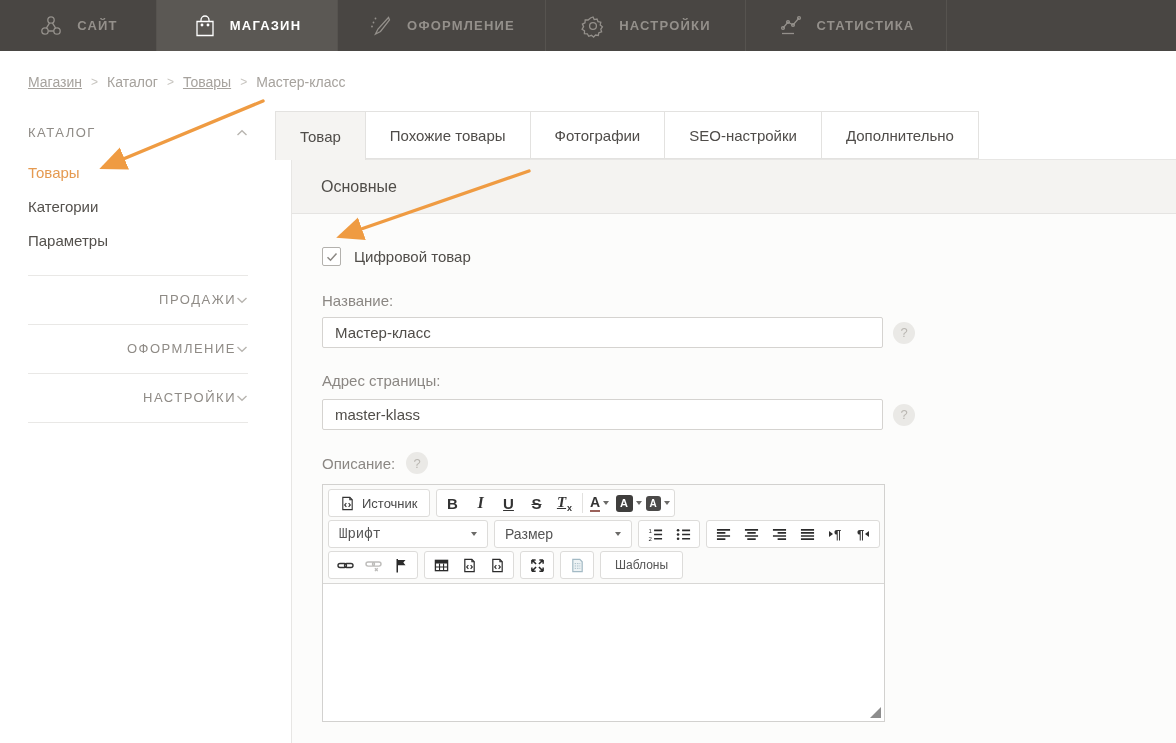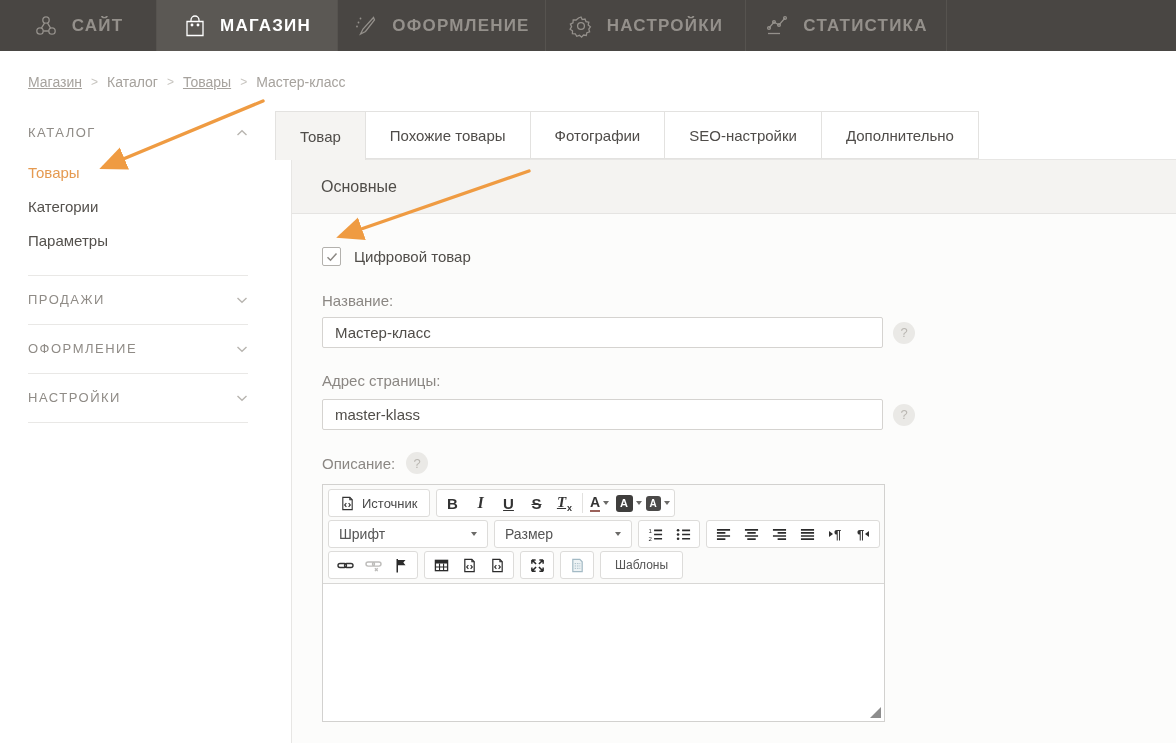--- a/index.html
+++ b/index.html
@@ -6,39 +6,39 @@
   body{
     width:1176px;height:743px;position:relative;overflow:hidden;
     background:#ffffff;
     font-family:"Liberation Sans","DejaVu Sans",sans-serif;
     color:#4f4c49;
   }
   svg{display:block;}
   
   .topnav{position:absolute;left:0;top:0;width:1176px;height:51px;background:#494643;display:flex;}
   .nav-item{height:51px;display:flex;align-items:center;justify-content:center;gap:13px;
-    color:#94908b;font-size:17px;font-weight:bold;letter-spacing:1.2px;cursor:pointer;
+    color:#94908b;font-size:13px;font-weight:bold;letter-spacing:1.2px;cursor:pointer;
     border-left:1px solid #56534f;box-sizing:border-box;}
   .nav-item:first-child{border-left:none;}
   .nav-item .nicon{display:flex;}
   .nav-item.active{background:#5b5854;color:#ffffff;}
   .nav-item svg{stroke:currentColor;fill:none;stroke-width:1.3;}
   
   .breadcrumb{position:absolute;left:28px;top:74px;font-size:14px;color:#a6a29d;display:flex;gap:9px;align-items:center;}
   .crumb{color:#a6a29d;}
   .crumb.link{text-decoration:underline;cursor:pointer;}
   .crumb-sep{color:#c7c4bf;font-size:12px;}
   
   .sidebar{position:absolute;left:28px;top:112px;width:220px;}
   .side-title{display:flex;justify-content:space-between;align-items:center;
     font-size:13px;letter-spacing:1.5px;color:#8f8b86;padding-top:13px;cursor:pointer;}
   .side-item{margin-top:17px;font-size:15px;color:#54514d;cursor:pointer;}
   .side-item.active{color:#e59a51;}
   .side-div{border-top:1px solid #e9e8e6;margin-top:26px;}
-  .side-sec .side-title{padding-top:16px;}
+  .side-sec .side-title{padding-top:16px;justify-content:flex-end;}
   .side-sec .side-div{margin-top:17px;}
   .chev{stroke:#b8b5b0;stroke-width:1.4;fill:none;}
   
   .tabs{position:absolute;left:275px;top:111px;display:flex;z-index:3;}
   .tab{box-sizing:border-box;height:48px;padding:0 24px;display:flex;align-items:center;
     background:#ffffff;border:1px solid #e3e2e0;margin-left:-1px;font-size:15px;color:#4f4c49;cursor:pointer;}
   .tab:first-child{margin-left:0;}
   .tab.active{background:#f5f4f2;height:49px;border-bottom:none;}
   
   .panel{position:absolute;left:291px;top:159px;width:897px;height:584px;box-sizing:border-box;
@@ -78,21 +78,21 @@
   .b-removef sub{font-style:normal;font-family:"Liberation Sans",sans-serif;font-size:9px;margin-left:1px;}
   .b-colorA{font-weight:bold;font-size:14px;border-bottom:2px solid #9a615a;line-height:15px;}
   .color-box{width:17px;height:17px;border-radius:3px;background:#3f3e3d;color:#fff;font-weight:bold;
     font-size:11px;display:flex;align-items:center;justify-content:center;}
   .color-box.small{width:15px;height:15px;background:#4b4a49;font-size:10px;}
   .caret{width:0;height:0;border-left:3.5px solid transparent;border-right:3.5px solid transparent;
     border-top:4px solid #6b6a68;margin-left:3px;}
   .src-btn{display:flex;align-items:center;gap:7px;padding:0 9px;height:24px;font-size:13px;color:#4a4a4a;cursor:pointer;}
   .dd{display:flex;align-items:center;justify-content:space-between;cursor:pointer;
     padding:0 8px;height:24px;font-size:14px;color:#555;}
-  .dd-font{width:138px;}
+  .dd-font{width:138px;font-family:Liberation Mono, monospace;}
   .dd-size{width:116px;}
   .tpl-btn{padding:0 12px;height:24px;display:flex;align-items:center;font-size:12px;color:#555;cursor:pointer;}
   .ed-content{position:relative;height:137px;background:#fff;}
   .resize-handle{position:absolute;right:3px;bottom:3px;width:0;height:0;
     border-left:11px solid transparent;border-bottom:11px solid #8d8d8d;cursor:nwse-resize;}
   .pilcrow{font-size:13px;font-weight:bold;display:flex;align-items:center;}
   .tri-r{width:0;height:0;border-top:3.5px solid transparent;border-bottom:3.5px solid transparent;border-left:4.5px solid #2e2e2e;margin-right:1px;}
   .tri-l{width:0;height:0;border-top:3.5px solid transparent;border-bottom:3.5px solid transparent;border-right:4.5px solid #2e2e2e;margin-left:1px;}
   
   .arrows{position:absolute;left:0;top:0;width:1176px;height:743px;pointer-events:none;z-index:5;}

